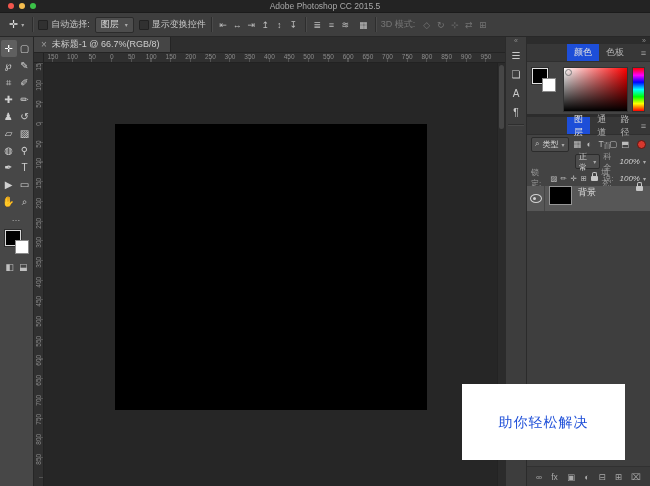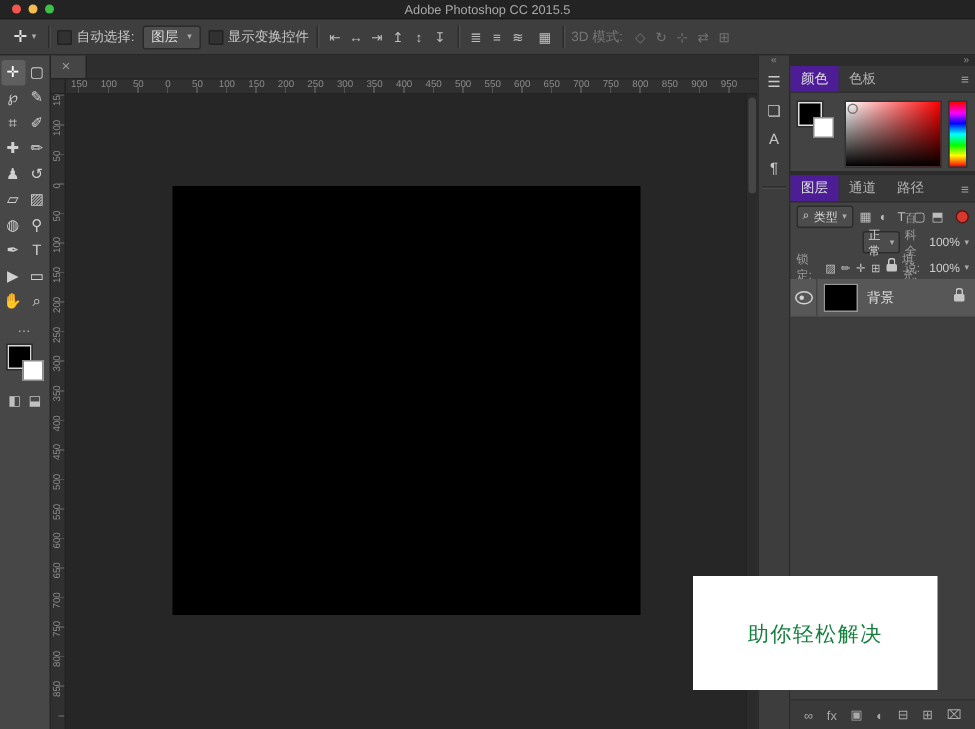--- a/index.html
+++ b/index.html
@@ -73,21 +73,21 @@
   .dockhead{height:8px;text-align:center;font-size:7px;line-height:8px;color:#8d8d8d;}
   .dockbtn{width:18px;height:17px;margin:2px auto;display:flex;align-items:center;justify-content:center;color:#c9c9c9;font-size:10px;}
   .docksep{height:1px;background:#2e2e2e;margin:3px 2px;box-shadow:0 1px 0 #4a4a4a;}
 
   
   .panels{position:absolute;left:527px;top:37px;width:123px;height:449px;background:#2c2c2c;display:flex;flex-direction:column;}
   .collapse-row{height:7px;text-align:right;padding-right:4px;font-size:7px;line-height:7px;color:#8d8d8d;flex:none;}
   .panel{background:#434343;}
   .phead{height:17px;background:#373737;display:flex;align-items:stretch;border-bottom:1px solid #2f2f2f;flex:none;}
   .ptab{padding:0 7px;font-size:9px;color:#b4b4b4;display:flex;align-items:center;}
-  .ptab.active{background:#4c1d95;color:#e0e0e0;}
+  .ptab.active{background:#1d4ed8;color:#e0e0e0;margin-left:40px;}
   .pmenu{margin-left:auto;color:#a2a2a2;font-size:9px;padding:0 4px;display:flex;align-items:center;}
 
   .colorcontent{height:52px;position:relative;}
   .fgbg2{position:absolute;left:5px;top:6px;width:24px;height:24px;}
   .fgsw2{position:absolute;left:0;top:0;width:14px;height:14px;background:#000;border:1px solid #e2e2e2;outline:1px solid #2e2e2e;}
   .bgsw2{position:absolute;right:0;bottom:0;width:12px;height:12px;background:#fff;border:1px solid #8a8a8a;}
   .satbox{position:absolute;left:36px;top:5px;right:22px;height:43px;border:1px solid #333;
     background:linear-gradient(to top,#000,rgba(0,0,0,0)),linear-gradient(to right,#fff,#ff0000);}
   .satcur{position:absolute;left:1px;top:1px;width:5px;height:5px;border:1px solid #7a7a7a;border-radius:50%;}
   .huebar{position:absolute;right:5px;top:5px;width:11px;height:43px;border:1px solid #333;
@@ -95,38 +95,38 @@
 
   .layerspanel{flex:1;display:flex;flex-direction:column;min-height:0;margin-top:3px;}
   .lrow{display:flex;align-items:center;padding:0 4px;gap:3px;font-size:8px;color:#b2b2b2;flex:none;}
   .lrow.filter{height:18px;}
   .lrow.blend{height:17px;margin-left:44px;}
   .lrow.lockr{height:16px;}
   .ldd{display:flex;align-items:center;gap:3px;background:#4c4c4c;border:1px solid #2c2c2c;border-radius:2px;padding:0 3px;height:13px;font-size:8px;color:#d6d6d6;}
   .fico{width:11px;text-align:center;font-size:8.5px;color:#bcbcbc;flex:none;}
   .redtoggle{width:7px;height:7px;border-radius:50%;background:#d8382e;border:1px solid #5c1712;margin-left:auto;flex:none;}
   .dimlab{color:#9e9e9e;}
-  .val{color:#cfcfcf;}
+  .val{color:#cfcfcf;font-style:italic;}
   .layerlist{flex:1;background:#3e3e3e;min-height:0;}
-  .layerrow{height:25px;background:#575757;display:flex;align-items:center;}
+  .layerrow{height:25px;background:#575757;display:flex;}
   .eyecell{width:17px;align-self:stretch;border-right:1px solid #454545;display:flex;align-items:center;justify-content:center;flex:none;}
   .eye{width:10px;height:7px;border:1px solid #d2d2d2;border-radius:50%;position:relative;}
   .eye::after{content:'';position:absolute;left:2.5px;top:1.5px;width:3px;height:3px;border-radius:50%;background:#d2d2d2;}
   .lthumb{width:21px;height:17px;background:#000;border:1px solid #969696;margin:0 6px 0 4px;flex:none;}
   .lname{font-size:9px;color:#dedede;}
   .padlock{width:7px;height:5px;background:#c6c6c6;border-radius:1px;position:relative;display:inline-block;flex:none;}
   .padlock::before{content:'';position:absolute;left:1px;top:-4px;width:3px;height:3px;border:1px solid #c6c6c6;border-bottom:none;border-radius:2px 2px 0 0;}
   .layerrow .padlock{margin-left:auto;margin-right:7px;}
   .lbottom{height:19px;background:#3a3a3a;border-top:1px solid #313131;display:flex;align-items:center;justify-content:space-between;padding:0 9px;flex:none;}
   .bico{font-size:8.5px;color:#a9a9a9;flex:none;font-style:normal;}
 
   
   .watermark{position:absolute;left:462px;top:384px;width:163px;height:76px;background:#ffffff;z-index:60;display:flex;flex-direction:column;align-items:center;justify-content:center;gap:3px;}
   .wm-title{font-size:27px;font-weight:bold;letter-spacing:1px;line-height:1;}
-  .wm-sub{font-size:14px;color:#15803d;letter-spacing:1px;line-height:1;}
+  .wm-sub{font-size:14px;color:#1d4ed8;letter-spacing:1px;line-height:1;}
 </style>
 </head>
 <body>
 
 <div class="app">
 
   <div class="titlebar">
     <div class="traffic">
       <span class="tl r"></span>
       <span class="tl y"></span>
@@ -216,20 +216,21 @@
     <div class="tbextras">
       <span>◧</span>
       <span>⬓</span>
     </div>
   </div>
 
   <div class="canvaszone">
     <div class="tabbar">
       <div class="doctab">
         <span class="x">×</span>
+        <span>未标题-1 @ 66.7%(RGB/8)</span>
       </div>
     </div>
     <div class="rulerrow">
       <div class="rcorner"></div>
       <div class="hruler">
 
       <span class="hlab">150</span>
           <span class="hlab">100</span>
           <span class="hlab">50</span>
           <span class="hlab">0</span>

